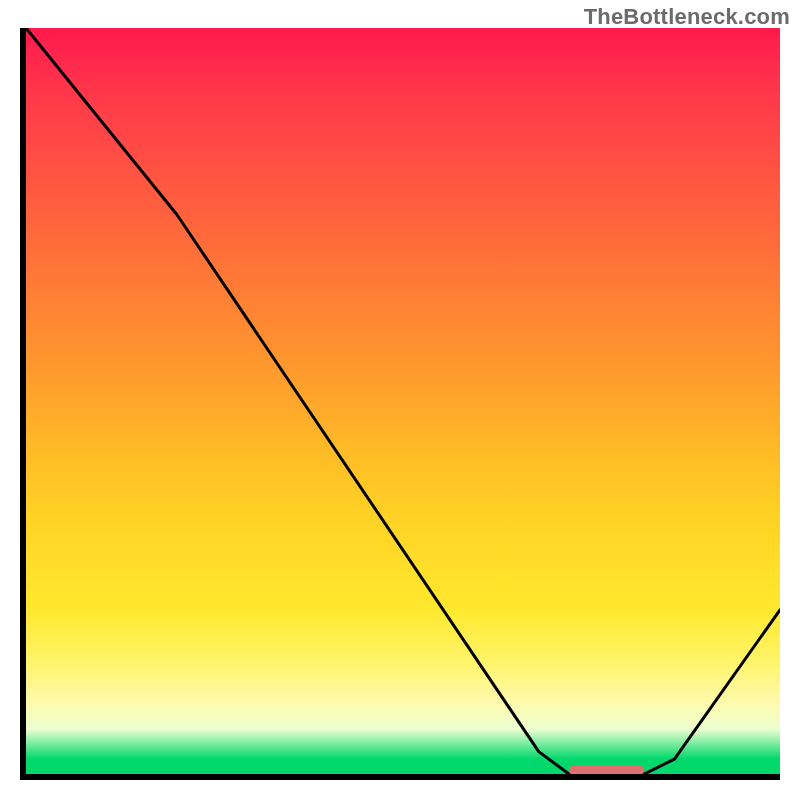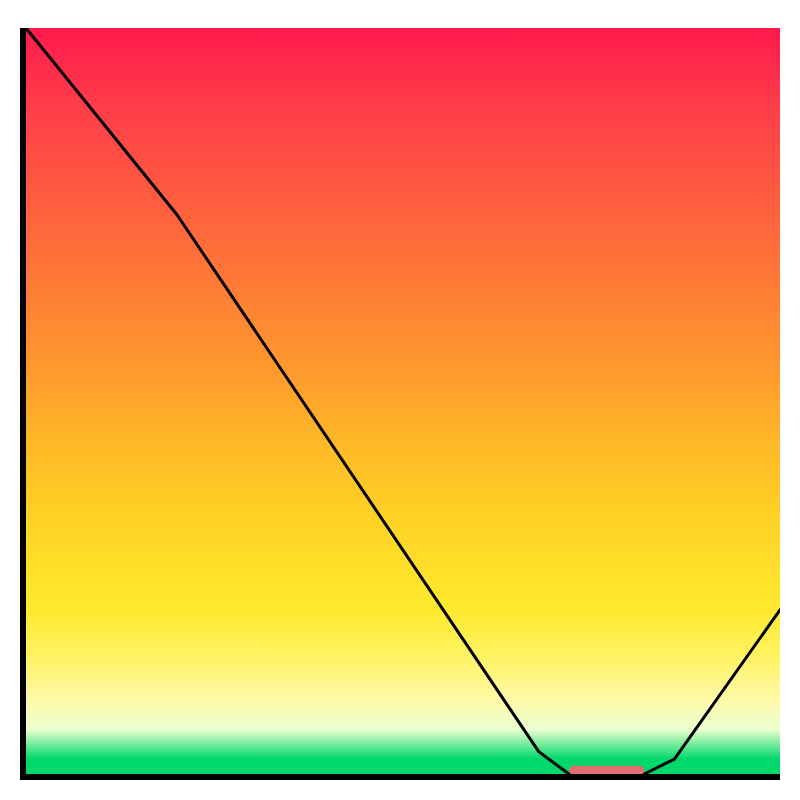--- a/index.html
+++ b/index.html
@@ -79,20 +79,21 @@
   .marker {
     fill: #e07070;
     stroke: none;
   }
 </style>
 </head>
 <body>
 
 <div class="root">
 
+  <div class="watermark">TheBottleneck.com</div>
 
   <div class="chart-frame"></div>
 
   <div class="plot-area">
 
     <div class="gradient-bg"></div>
 
     <svg class="chart-svg" viewBox="0 0 100 100" preserveAspectRatio="none">
       <path class="curve" d="M0.00 0.00 L20.00 25.00 L68.00 97.00 L72.00 100.00 L82.00 100.00 L86.00 98.00 L100.00 78.00" vector-effect="non-scaling-stroke"></path>
       <rect class="marker" y="98.90" width="10.00" height="1.20" x="72.00" rx="0.60"></rect>

